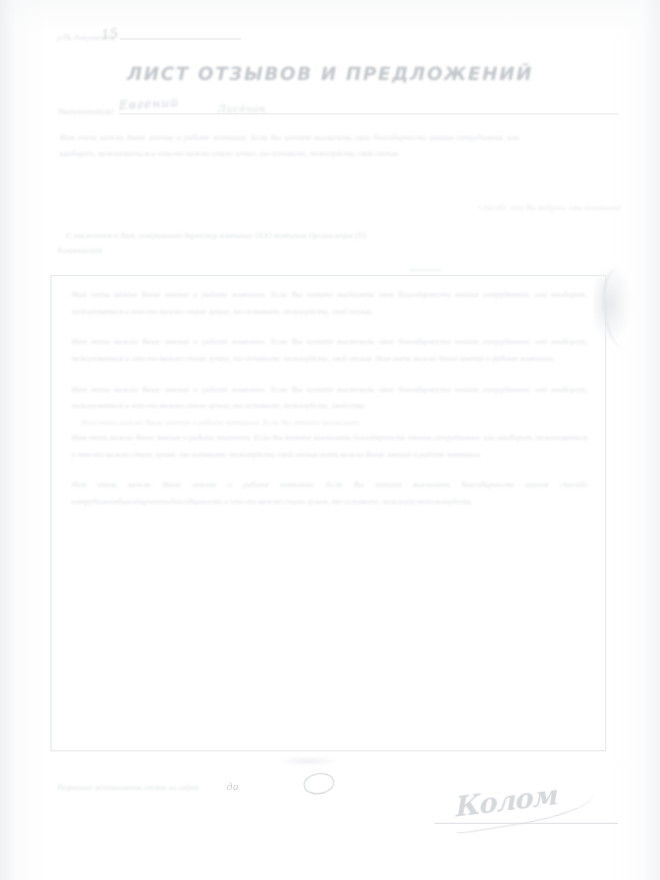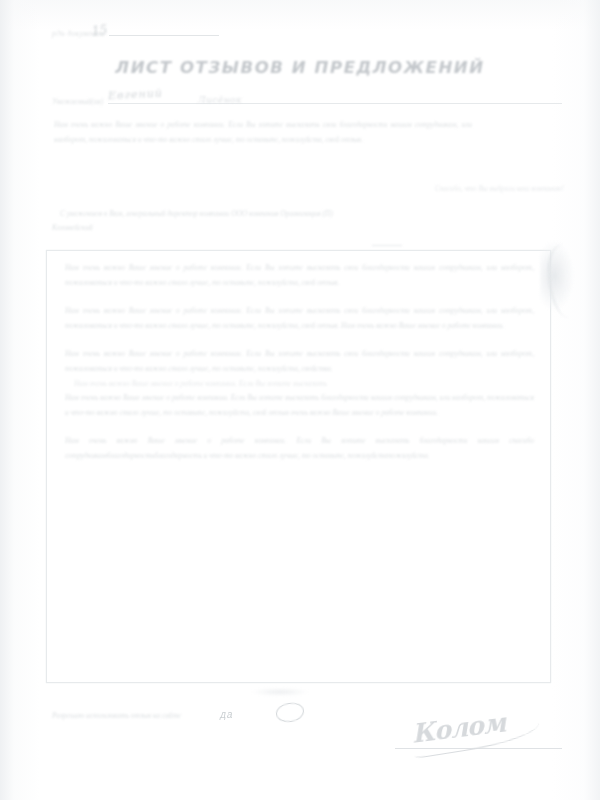--- a/index.html
+++ b/index.html
@@ -238,25 +238,25 @@
     align-items: center;
     gap: 6px;
   }
   .permit-label {
     font-size: 7.4px;
     font-style: italic;
     white-space: nowrap;
   }
   .permit-hand {
     position: relative;
-    font-family: Liberation Mono, monospace;
+    font-family: Liberation Serif, serif;
     font-size: 10px;
     font-style: italic;
     color: #c9ced1;
-    margin-left: 28px;
+    margin-left: 14px;
     padding: 1px 5px;
     letter-spacing: 0.5px;
   }
   .permit-circle {
     position: absolute;
     left: 276px;
     top: 703px;
     width: 26px;
     height: 17px;
     border: 1.2px solid #d3d7da;

